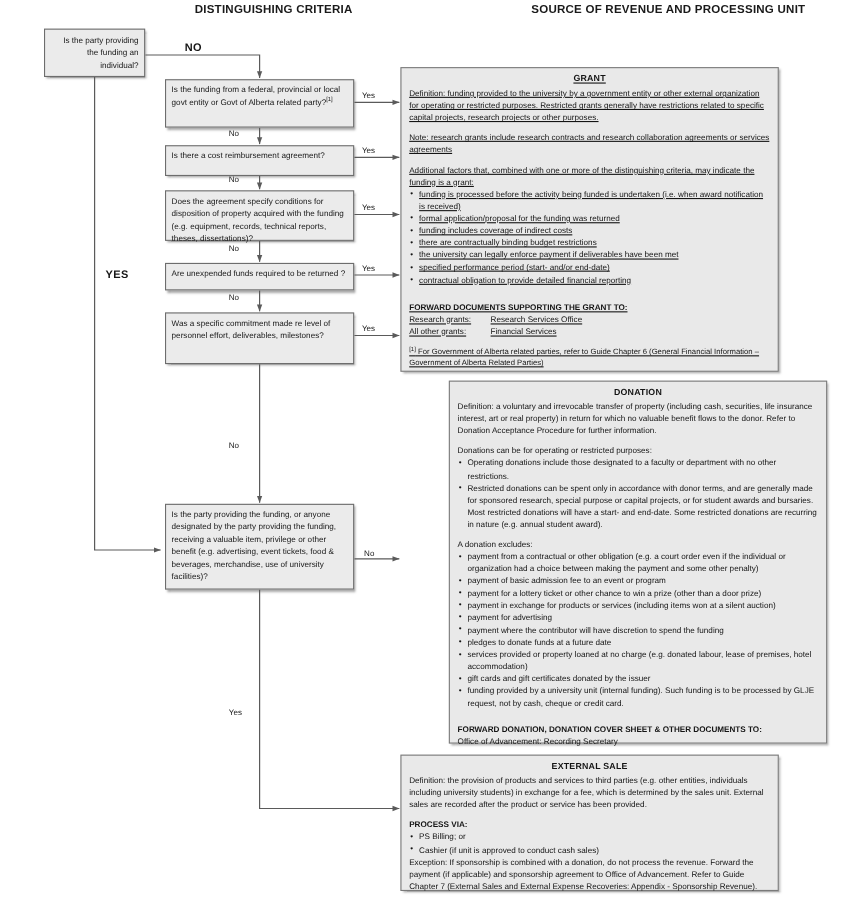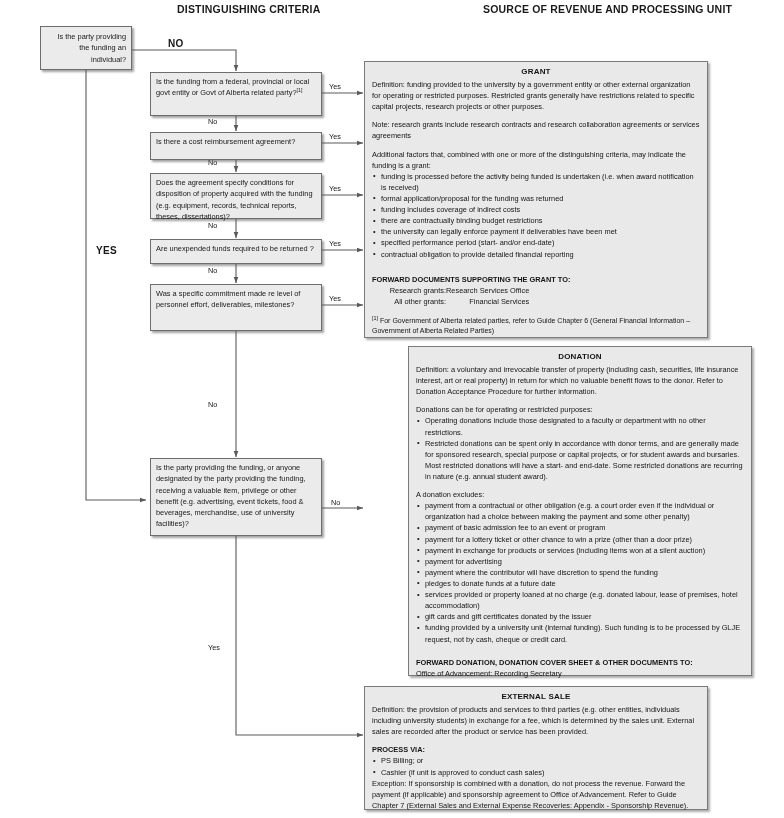--- a/index.html
+++ b/index.html
@@ -79,21 +79,21 @@
     margin: 0;
   }
   .panel li:before {
     content: "\2022";
     position: absolute;
     left: -8px;
     top: -0.5px;
   }
   .panel .fwd { font-weight: bold; }
   .panel table.fwdtbl { border-collapse: collapse; font-size: 7.4px; }
-  .panel table.fwdtbl td { padding: 0 0 0 0; vertical-align: top; line-height: 1.5; text-align: right; }
+  .panel table.fwdtbl td { padding: 0 0 0 0; vertical-align: top; line-height: 1.5; }
   .panel table.fwdtbl td.c1 { width: 74px; }
   .panel .note { font-size: 7px; line-height: 1.5; }
   .panel .plain li:before { content: "\2022"; }
 
   sup { font-size: 5.4px; vertical-align: super; line-height: 0; }
 
   
   .lbl {
     position: absolute;
     font-size: 7.3px;
@@ -189,21 +189,21 @@
 </div>
 
 <div class="box" style="left:150px; top:284px; width:172px; height:47px;">
   <span>Was a specific commitment made re level of personnel effort, deliverables, milestones?</span>
 </div>
 
 <div class="box" style="left:150px; top:458px; width:172px; height:78px;">
   <span>Is the party providing the funding, or anyone designated by the party providing the funding, receiving a valuable item, privilege or other benefit (e.g. advertising, event tickets, food &amp; beverages, merchandise, use of university facilities)?</span>
 </div>
 
-<div class="panel" style="left:364px; top:61px; width:344px; height:277px;">
+<div class="panel" style="left:364px; top:61px; width:344px; height:277px;text-decoration:underline;">
   <div class="ttl">GRANT</div>
   <p>Definition: funding provided to the university by a government entity or other external organization for operating or restricted purposes. Restricted grants generally have restrictions related to specific capital projects, research projects or other purposes.</p>
   <div class="gap"></div>
   <p>Note: research grants include research contracts and research collaboration agreements or services agreements</p>
   <div class="gap"></div>
   <p>Additional factors that, combined with one or more of the distinguishing criteria, may indicate the funding is a grant:</p>
   <ul>
     <li>funding is processed before the activity being funded is undertaken (i.e. when award notification is received)</li>
     <li>formal application/proposal for the funding was returned</li>
     <li>funding includes coverage of indirect costs</li>

